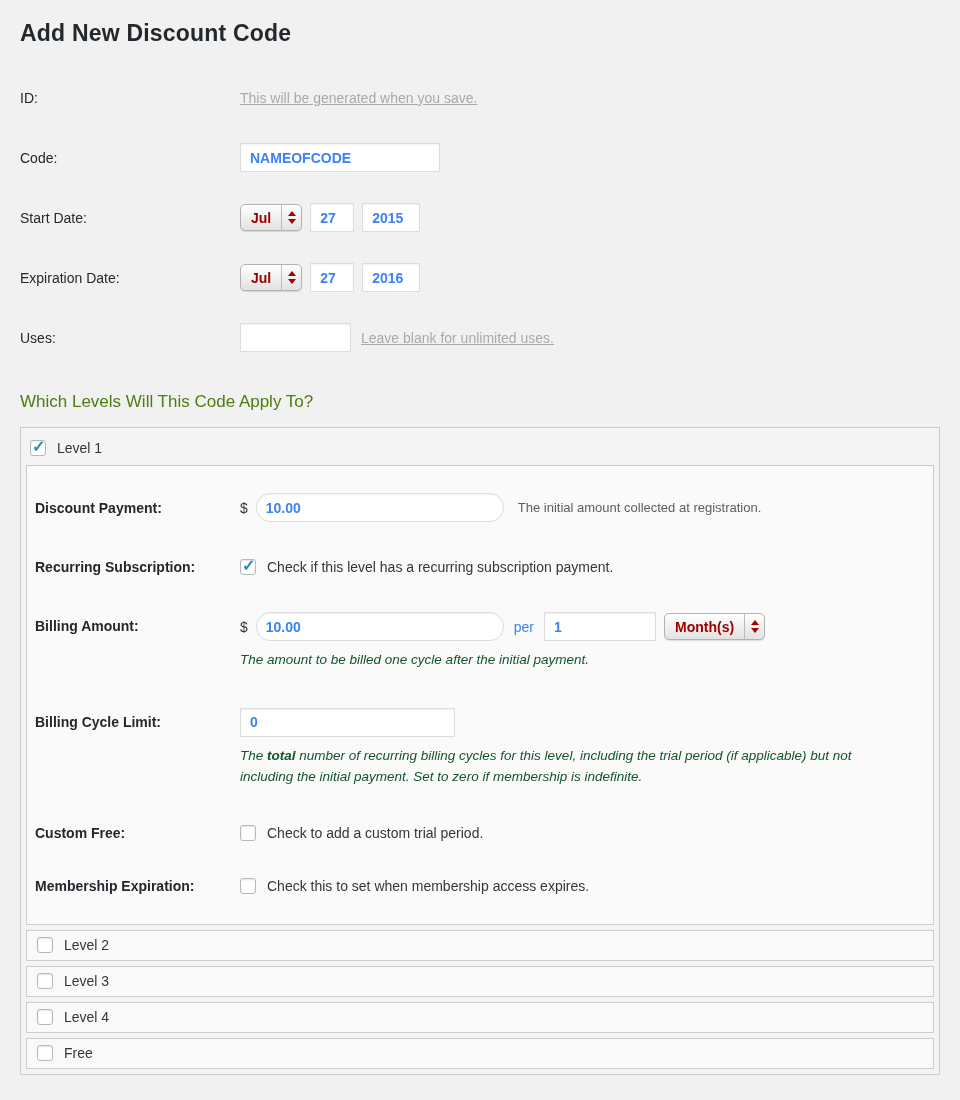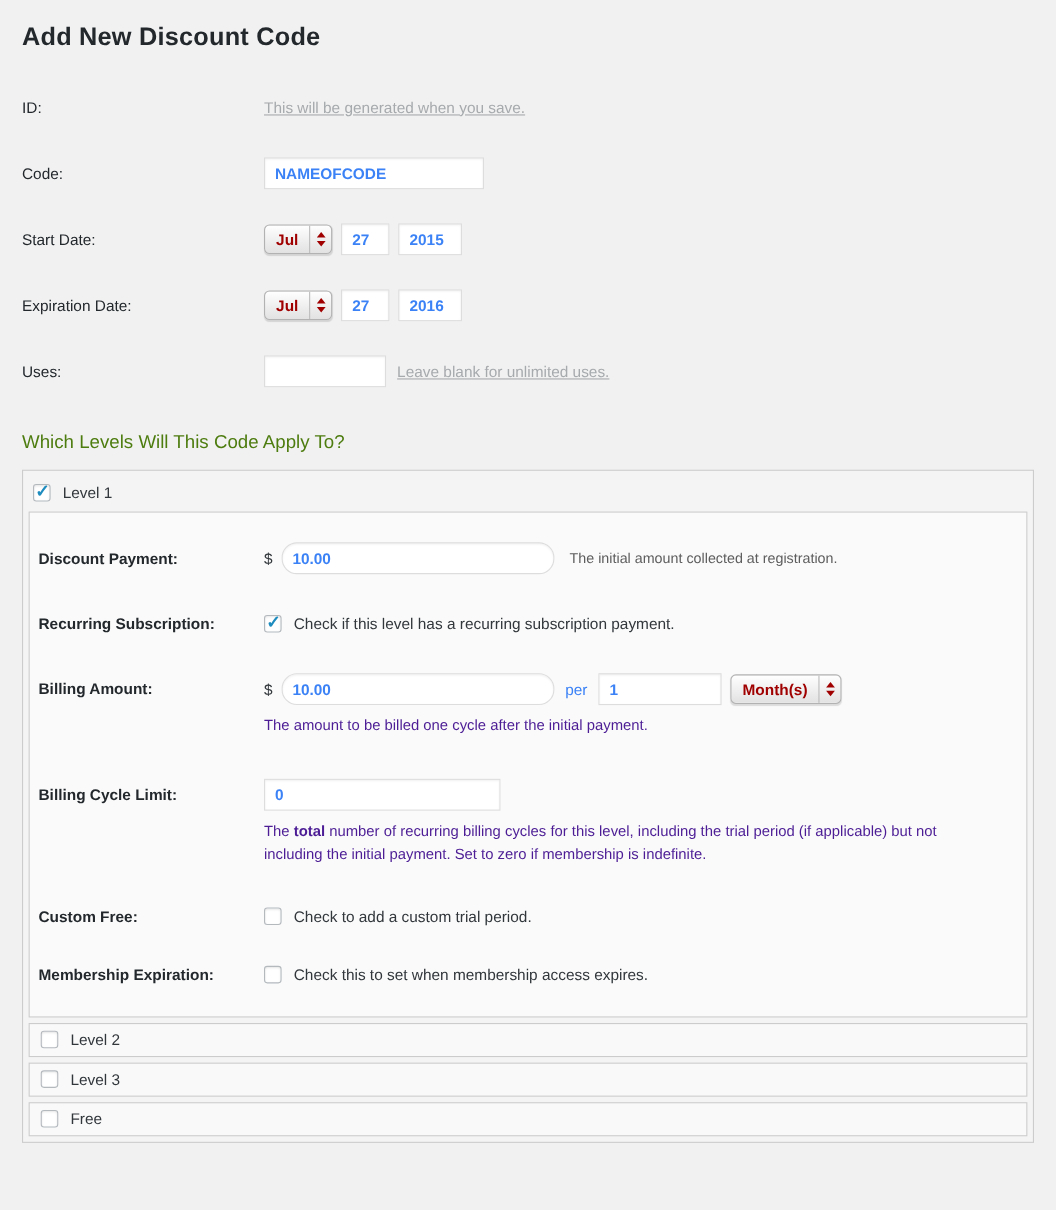--- a/index.html
+++ b/index.html
@@ -91,21 +91,21 @@
     padding: 27px 14px 22px 8px;
   }
   .panel-row { display: flex; align-items: center; margin-bottom: 37px; }
   .panel-row.top { align-items: flex-start; }
   .panel-row:last-child { margin-bottom: 8px; }
   .panel-label { width: 205px; flex-shrink: 0; font-weight: 700; font-size: 14px; color: #23282d; padding-top: 0; }
   .panel-row.top .panel-label { padding-top: 6px; }
   .field-line { display: flex; align-items: center; gap: 8px; }
   .currency { color: #32373c; font-size: 14px; }
   .inline-note { color: #5d5d5d; font-size: 13px; margin-left: 6px; }
-  .block-note { color: #4c1d95; font-size: 13.5px; line-height: 1.55; margin-top: 9px; max-width: 665px; }
+  .block-note { color: #14532d; font-size: 13.5px; line-height: 1.55; margin-top: 9px; max-width: 665px; font-style: italic; }
   .check-line { display: flex; align-items: center; gap: 11px; font-size: 14px; color: #32373c; }
   .per-word { color: #3b82f6; font-size: 14px; margin: 0 2px; }
 </style>
 </head>
 <body>
 
 <div class="wrap">
 
   <h1 class="page-title">Add New Discount Code</h1>
 
@@ -232,18 +232,22 @@
     <div class="level-row">
       <span class="checkbox"></span>
       <span>Level 2</span>
     </div>
     <div class="level-row">
       <span class="checkbox"></span>
       <span>Level 3</span>
     </div>
     <div class="level-row">
       <span class="checkbox"></span>
+      <span>Level 4</span>
+    </div>
+    <div class="level-row">
+      <span class="checkbox"></span>
       <span>Free</span>
     </div>
 
   </div>
 
 </div>
 
 </body></html>

